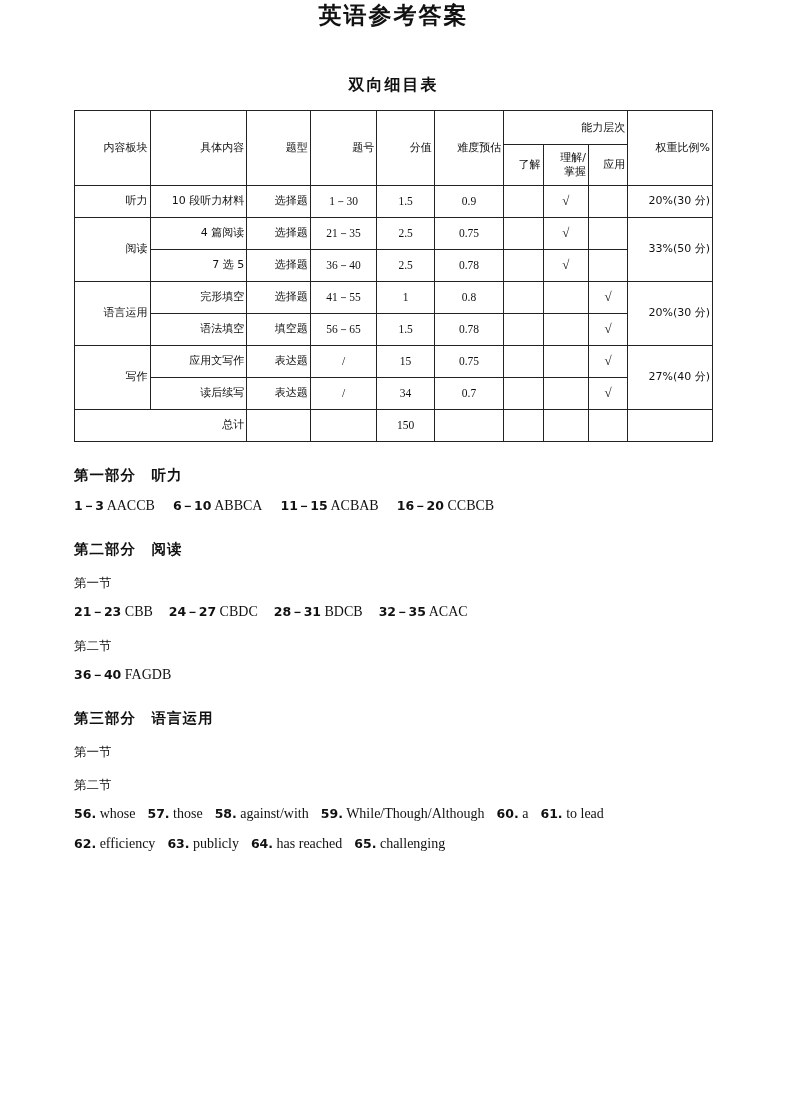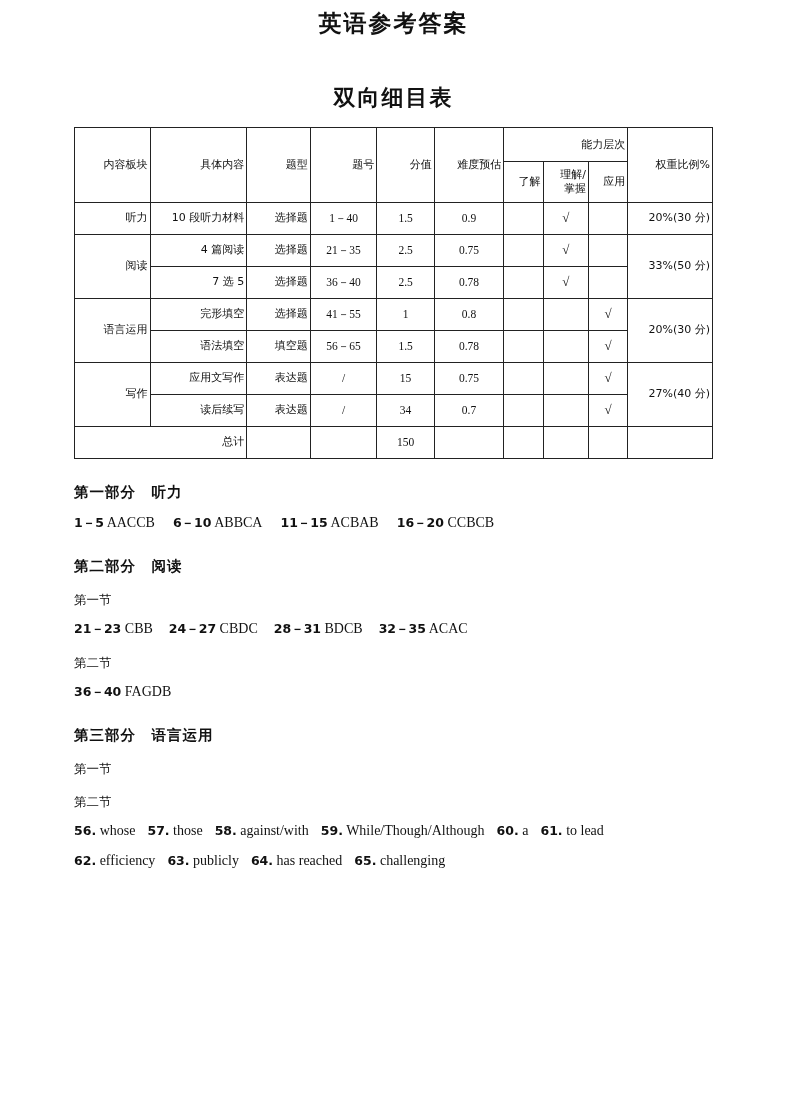--- a/index.html
+++ b/index.html
@@ -29,27 +29,27 @@
     letter-spacing: 0.5px;
     margin-top: 100px;
     line-height: 1.5;
   }
   .doc-subtitle {
     text-align: center;
     font-family: "DejaVu Sans", sans-serif;
     font-weight: bold;
     font-size: 23px;
     letter-spacing: 2px;
-    margin-top: 8px;
+    margin-top: 0;
   }
   .table-caption {
     text-align: center;
     font-family: Liberation Serif, serif;
     font-weight: bold;
-    font-size: 22px;
+    font-size: 16px;
     letter-spacing: 2px;
     margin-top: 44px;
     margin-bottom: 14px;
   }
   table.spec {
     border-collapse: collapse;
     width: 100%;
     font-size: 11.5px;
     font-family: "Liberation Serif", serif;
     table-layout: fixed;
@@ -139,21 +139,21 @@
         </tr>
         <tr class="hdr">
           <td class="cell-cn">了解</td>
           <td class="cell-cn">理解/<br>掌握</td>
           <td class="cell-cn">应用</td>
         </tr>
         <tr class="rowh">
           <td class="cell-cn" rowspan="1">听力</td>
           <td class="cell-cn">10 段听力材料</td>
           <td class="cell-cn">选择题</td>
-          <td>1－40</td>
+          <td>1－30</td>
           <td>1.5</td>
           <td>0.9</td>
           <td></td>
           <td><span class="tick">√</span></td>
           <td></td>
           <td class="cell-cn" rowspan="1">20%(30 分)</td>
         </tr>
         <tr class="rowh">
           <td class="cell-cn" rowspan="2">阅读</td>
           <td class="cell-cn">4 篇阅读</td>
@@ -228,21 +228,21 @@
           <td></td>
           <td></td>
           <td></td>
           <td></td>
           <td></td>
         </tr>
       </tbody>
   </table>
 
   <div class="sec-head">第一部分　听力</div>
-  <div class="ans-line" id="line-listening"><span class="nowrap"><b>1－5</b> AACCB</span><span style="display:inline-block;width:18px"></span><span class="nowrap"><b>6－10</b> ABBCA</span><span style="display:inline-block;width:18px"></span><span class="nowrap"><b>11－15</b> ACBAB</span><span style="display:inline-block;width:18px"></span><span class="nowrap"><b>16－20</b> CCBCB</span></div>
+  <div class="ans-line" id="line-listening"><span class="nowrap"><b>1－3</b> AACCB</span><span style="display:inline-block;width:18px"></span><span class="nowrap"><b>6－10</b> ABBCA</span><span style="display:inline-block;width:18px"></span><span class="nowrap"><b>11－15</b> ACBAB</span><span style="display:inline-block;width:18px"></span><span class="nowrap"><b>16－20</b> CCBCB</span></div>
 
   <div class="sec-head">第二部分　阅读</div>
   <div class="sub-head">第一节</div>
   <div class="ans-line" id="line-reading1"><span class="nowrap"><b>21－23</b> CBB</span><span style="display:inline-block;width:16px"></span><span class="nowrap"><b>24－27</b> CBDC</span><span style="display:inline-block;width:16px"></span><span class="nowrap"><b>28－31</b> BDCB</span><span style="display:inline-block;width:16px"></span><span class="nowrap"><b>32－35</b> ACAC</span></div>
   <div class="sub-head">第二节</div>
   <div class="ans-line" id="line-reading2"><span class="nowrap"><b>36－40</b> FAGDB</span></div>
 
   <div class="sec-head">第三部分　语言运用</div>
   <div class="sub-head">第一节</div>
   <div class="sub-head">第二节</div>

